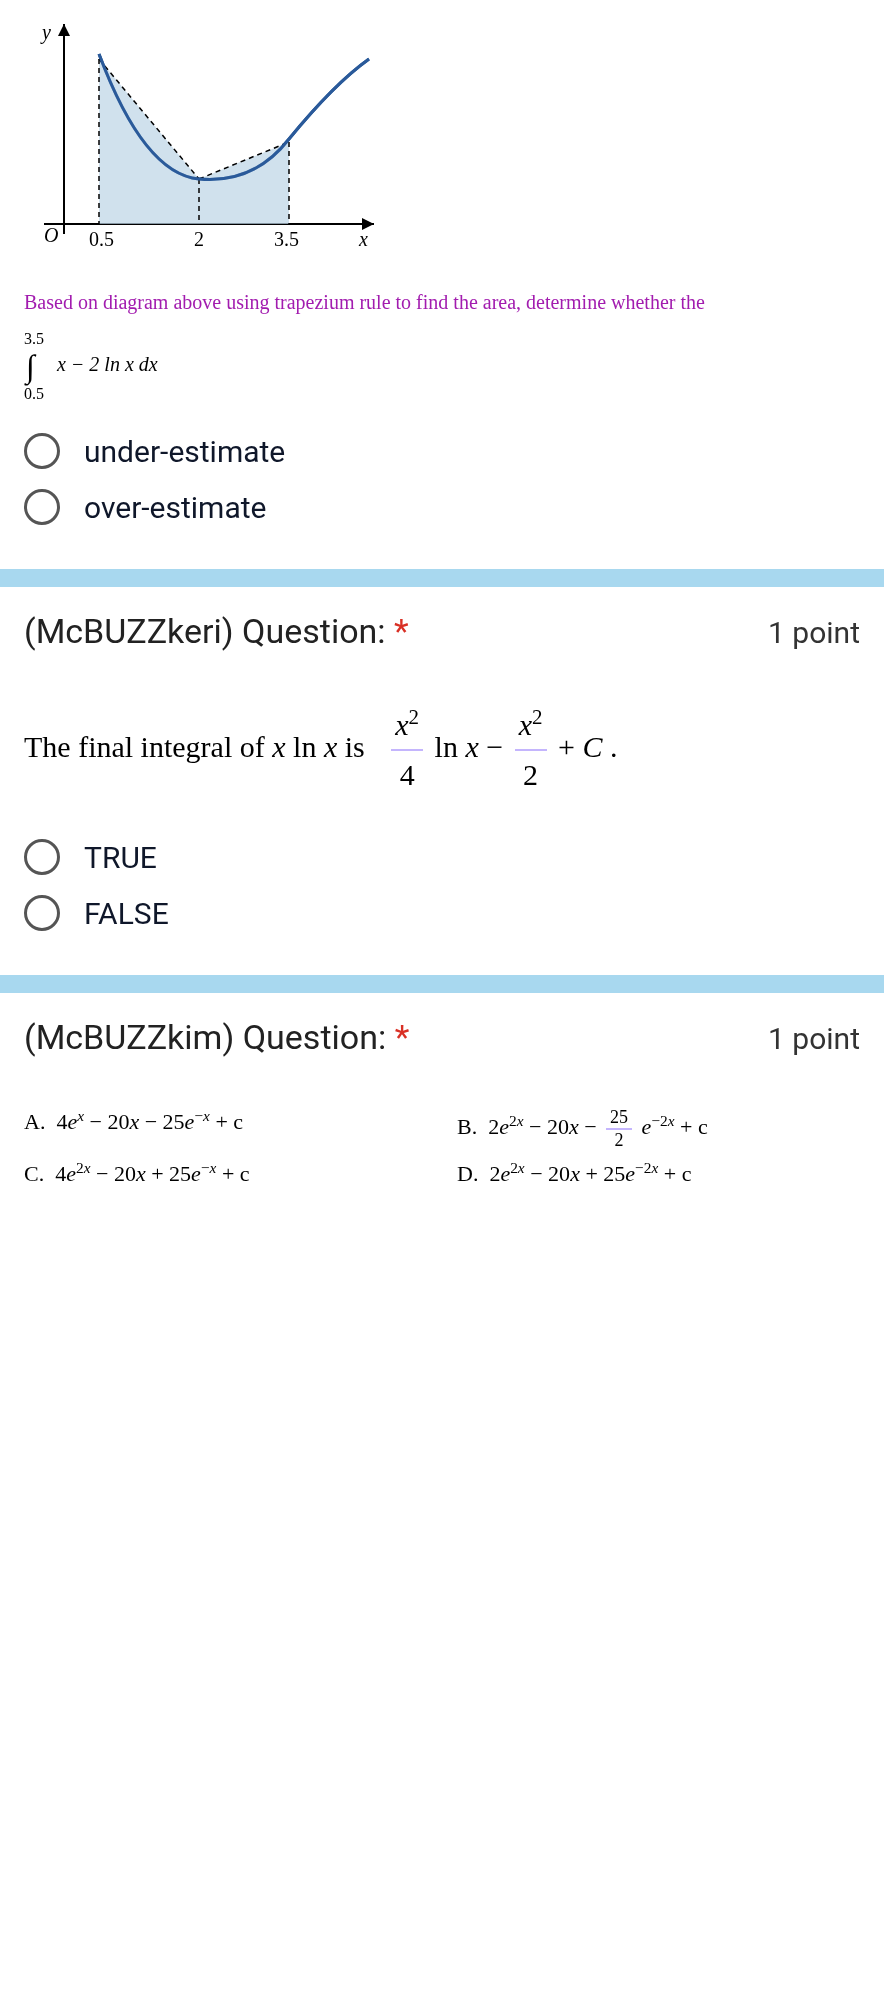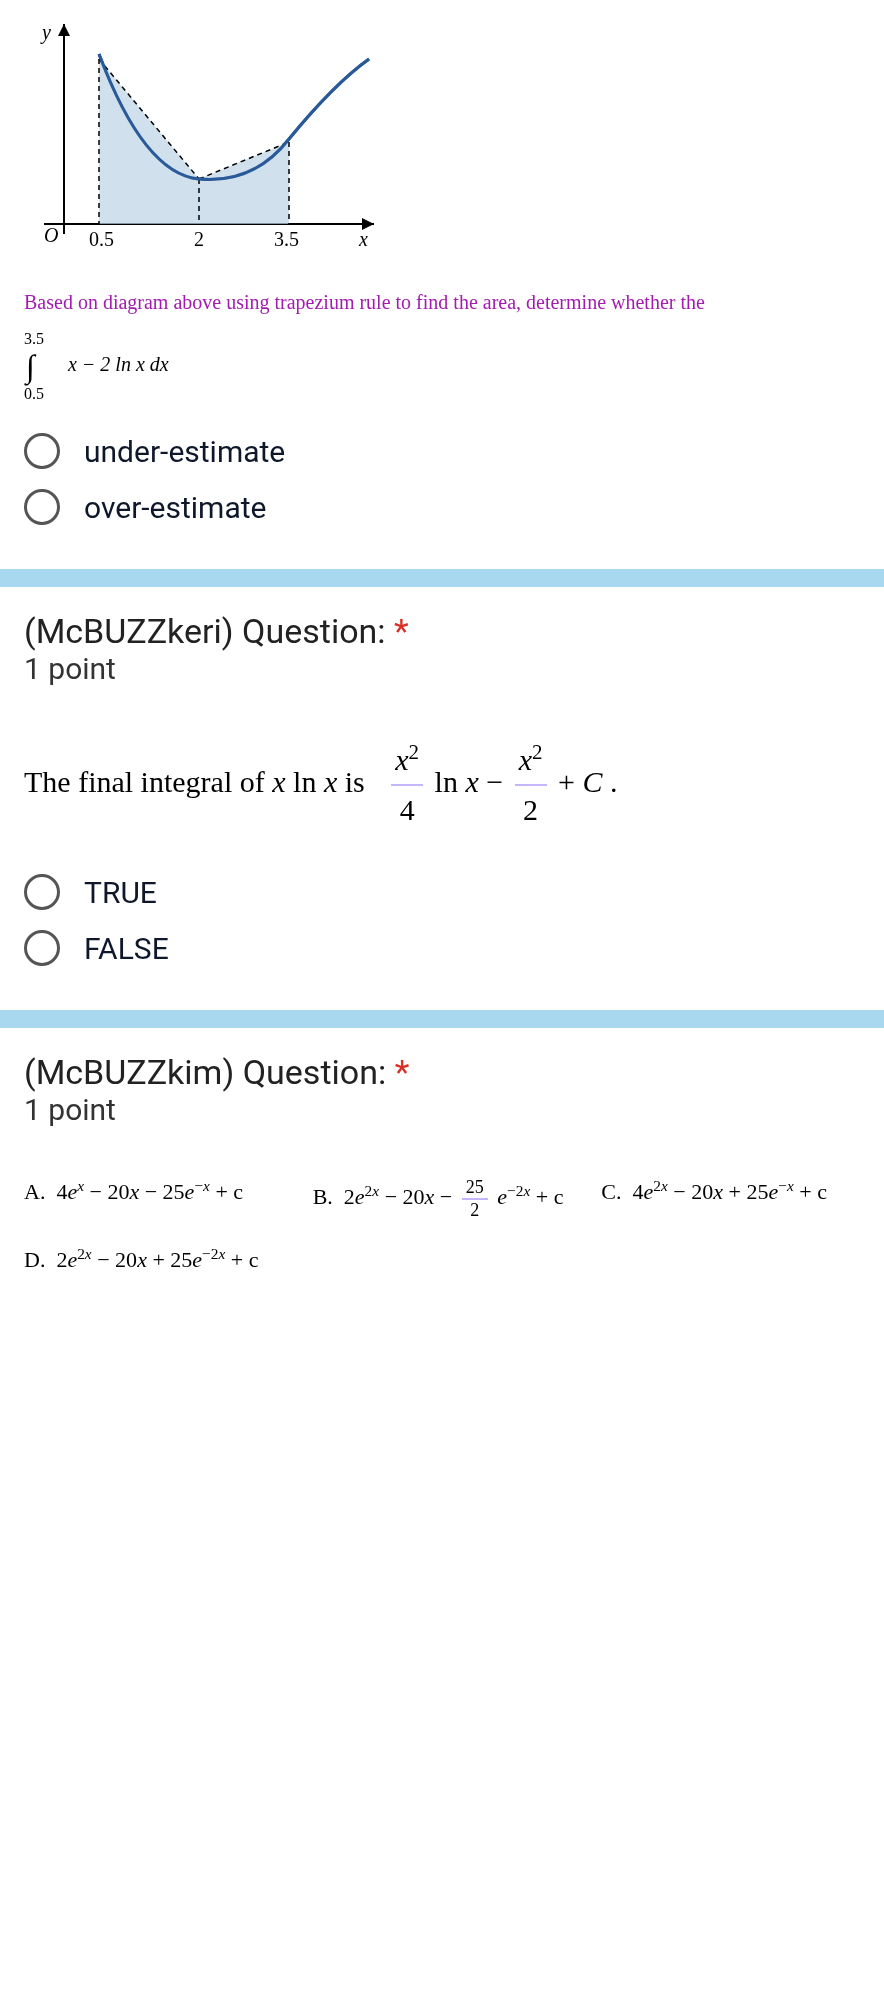--- a/index.html
+++ b/index.html
@@ -72,21 +72,20 @@
     .separator {
       height: 18px;
       background: #a8d8ef;
       width: 100%;
     }
     .question-header {
       display: flex;
       justify-content: space-between;
       align-items: baseline;
       margin-bottom: 50px;
-      flex-direction: column;
     }
     .question-title {
       font-size: 34px;
       color: #222;
       font-weight: 400;
     }
     .required {
       color: #d93025;
     }
     .points {
@@ -123,22 +122,22 @@
       vertical-align: middle;
     }
     .find-integral {
       font-family: 'Times New Roman', serif;
       font-size: 22px;
       display: inline-block;
       vertical-align: middle;
     }
     .answer-grid {
       display: grid;
-      grid-template-columns: 1fr 1fr 1fr;
-      gap: 24px 30px;
+      grid-template-columns: 1fr 1fr;
+      gap: 8px 30px;
       margin-top: 30px;
       font-family: 'Times New Roman', serif;
       font-size: 22px;
     }
     .answer-item {
       font-family: 'Times New Roman', serif;
     }
     sup {
       font-size: 0.7em;
     }
@@ -185,21 +184,21 @@
   </div>
 
   <div class="question-text">Based on diagram above using trapezium rule to find the area, determine whether the</div>
 
   <div class="integral-block">
     <span class="integral-limits">
       <span class="limit-top">3.5</span>
       <span class="integral-sign">∫</span>
       <span class="limit-bottom">0.5</span>
     </span>
-    <span class="italic" style="margin-left:19px;">x − 2 ln x  dx</span>
+    <span class="italic" style="margin-left:8px;">x − 2 ln x  dx</span>
   </div>
 
   <div class="radio-option">
     <div class="radio-circle"></div>
     <div class="radio-label">under-estimate</div>
   </div>
   <div class="radio-option">
     <div class="radio-circle"></div>
     <div class="radio-label">over-estimate</div>
   </div>

